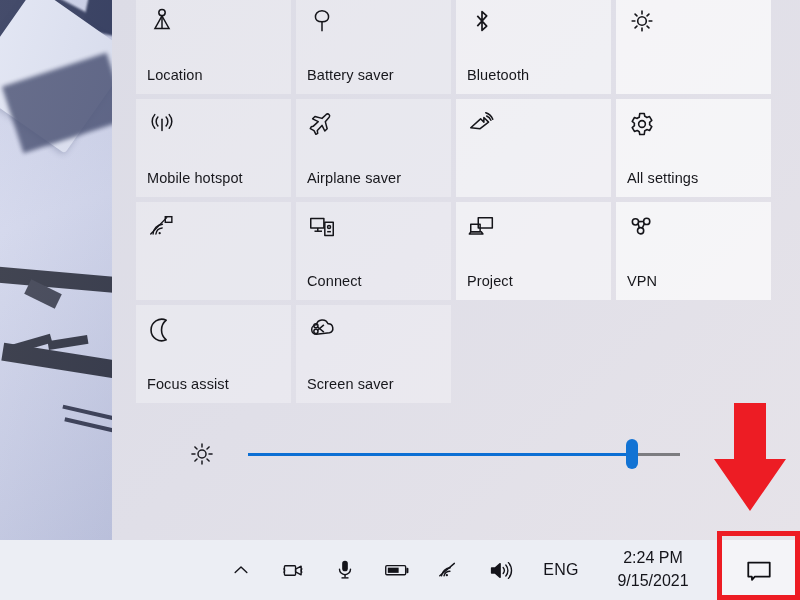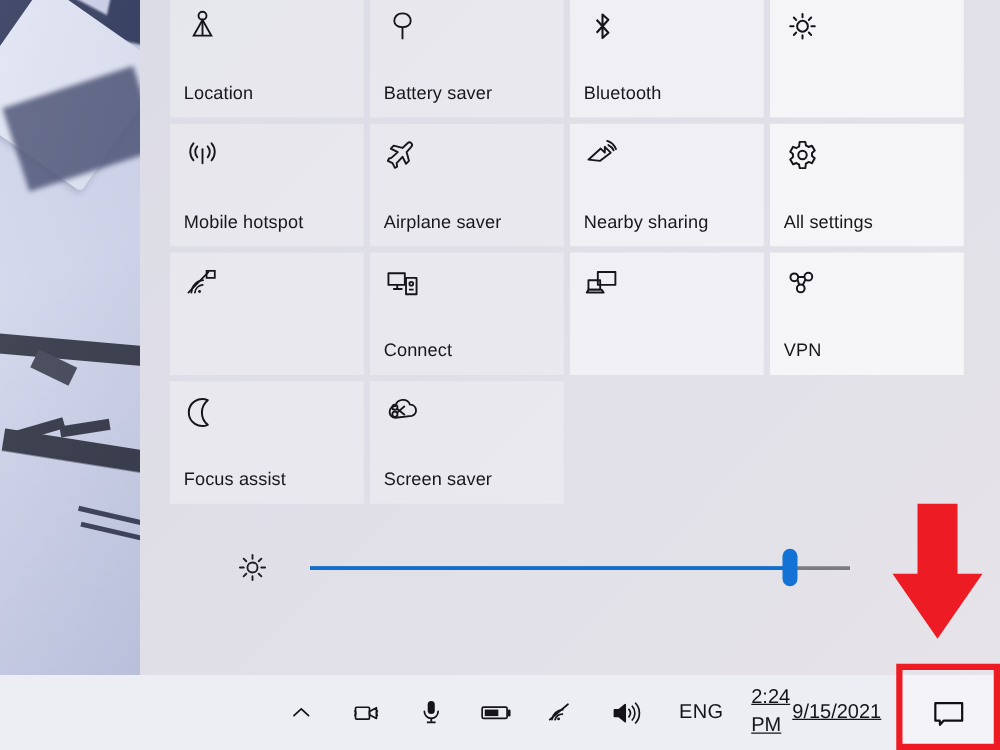--- a/index.html
+++ b/index.html
@@ -253,29 +253,28 @@
     color: #14141a;
     width: 56px;
     display: flex;
     align-items: center;
     justify-content: center;
     height: 60px;
     letter-spacing: .3px;
   }
   #tray-clock {
     display: flex;
-    flex-direction: row;
+    flex-direction: column;
     align-items: center;
     justify-content: center;
     height: 60px;
     width: 104px;
     color: #14141a;
     font-size: 16px;
     line-height: 1.42;
-    text-decoration: underline;
   }
   #notif-button {
     position: relative;
     height: 60px;
     width: 83px;
     display: flex;
     align-items: center;
     justify-content: center;
     color: #0f0f14;
     background: #f4f4f8;
@@ -381,21 +380,20 @@
       </div>
 
       <div class="tile light">
         <span class="tile-icon">
           <svg viewBox="0 0 32 32" width="30" height="30" fill="none" stroke="currentColor" stroke-width="1.6" stroke-linejoin="round" stroke-linecap="round">
             <path d="M4 20 L14.5 10.5 L18 14 L18 9 L23 14 L14 21 Z"></path>
             <path d="M21 7.5 A8.5 8.5 0 0 1 25.5 12"></path>
             <path d="M20 4 A12 12 0 0 1 27.5 11"></path>
           </svg>
         </span>
-        <span class="tile-label">Nearby sharing</span>
       </div>
 
       <div class="tile lighter">
         <span class="tile-icon">
           <svg viewBox="0 0 32 32" width="30" height="30" fill="none" stroke="currentColor" stroke-width="1.7" stroke-linejoin="round">
             <path d="M13.6 4.8 h4.8 l.55 3.05 a8.3 8.3 0 0 1 2.2 1.28 l2.9-1.05 2.4 4.16
                      -2.35 2 a8.5 8.5 0 0 1 0 2.55 l2.35 2 -2.4 4.16 -2.9-1.05
                      a8.3 8.3 0 0 1-2.2 1.28 L18.4 27.2 h-4.8 l-.55-3.05
                      a8.3 8.3 0 0 1-2.2-1.28 l-2.9 1.05 -2.4-4.16 2.35-2
                      a8.5 8.5 0 0 1 0-2.55 l-2.35-2 2.4-4.16 2.9 1.05
@@ -433,20 +431,21 @@
       </div>
 
       <div class="tile light">
         <span class="tile-icon">
           <svg viewBox="0 0 32 32" width="30" height="30" fill="none" stroke="currentColor" stroke-width="1.6" stroke-linejoin="round">
             <rect x="12" y="6" width="15" height="11"></rect>
             <path d="M4 13 h10 v8 h-10 z"></path>
             <path d="M2.5 23.5 h14.5 l-1.8-2.5 h-11 z"></path>
           </svg>
         </span>
+        <span class="tile-label">Project</span>
       </div>
 
       <div class="tile lighter">
         <span class="tile-icon">
           <svg viewBox="0 0 32 32" width="30" height="30" fill="none" stroke="currentColor" stroke-width="1.7">
             <circle cx="9" cy="10.5" r="3.3"></circle>
             <circle cx="21" cy="10" r="3.3"></circle>
             <circle cx="14.5" cy="20" r="3.3"></circle>
             <path d="M11.8 12.6 L13.2 17"></path>
             <path d="M18.6 12.3 L16 17.6"></path>

